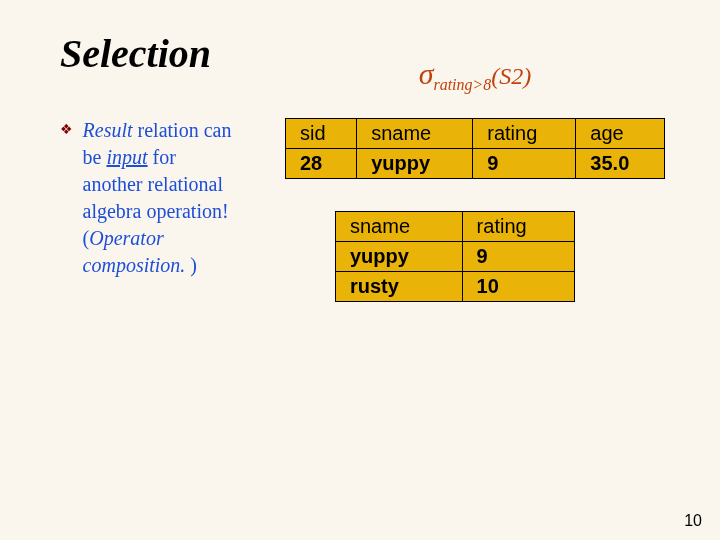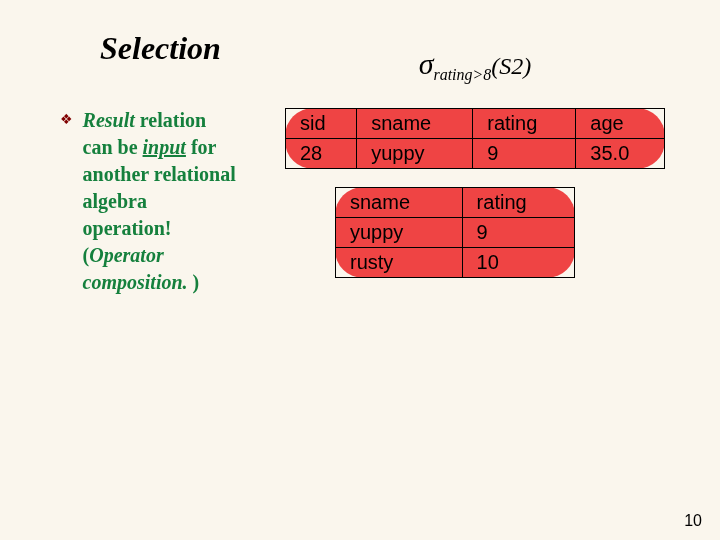--- a/index.html
+++ b/index.html
@@ -10,25 +10,24 @@
     font-family: Georgia, 'Times New Roman', serif;
     position: relative;
     overflow: hidden;
   }
   .slide {
     width: 100%;
     height: 100%;
     padding: 30px 40px 20px 60px;
   }
   .title {
-    font-size: 32px;
+    font-size: 40px;
     font-style: italic;
     color: #000;
     margin-bottom: 30px;
-    margin-left: 40px;
   }
   .content {
     display: flex;
     gap: 30px;
   }
   .left {
     width: 180px;
     padding-top: 10px;
   }
   .bullet-row {
@@ -38,61 +37,59 @@
   }
   .bullet-icon {
     color: #800000;
     font-size: 14px;
     margin-top: 4px;
     flex-shrink: 0;
   }
   .bullet-text {
     font-size: 20px;
     line-height: 1.35;
-    color: #15803d;
-    font-weight: bold;
+    color: #1d4ed8;
   }
   .italic { font-style: italic; }
   .underline { text-decoration: underline; }
   .right {
     flex: 1;
     display: flex;
     flex-direction: column;
     align-items: center;
   }
   .formula {
     font-family: 'Times New Roman', serif;
     font-size: 24px;
-    color: #000000;
+    color: #c2410c;
     margin: 8px 0 14px 0;
     white-space: nowrap;
   }
   .formula .sigma, .formula .pi {
     font-style: italic;
     font-size: 30px;
   }
   .formula sub {
     font-style: italic;
     font-size: 16px;
     vertical-align: sub;
   }
   .arg { font-style: italic; }
   table {
     border-collapse: collapse;
-    background: #ef4444;
-    margin-bottom: 18px;
-    border-radius: 28px;
+    background: #eab308;
+    margin-bottom: 32px;
   }
   th, td {
     border: 1px solid #000;
     padding: 3px 14px;
     text-align: left;
     font-family: Verdana, Arial, sans-serif;
     font-size: 20px;
-    font-weight: normal;
+    font-weight: bold;
   }
   th {
     font-weight: normal;
   }
   .table1 { width: 380px; }
   .table2 { width: 240px; margin-left: -40px;}
   .formula2-wrap {
     width: 100%;
     text-align: left;
     padding-left: 0px;

